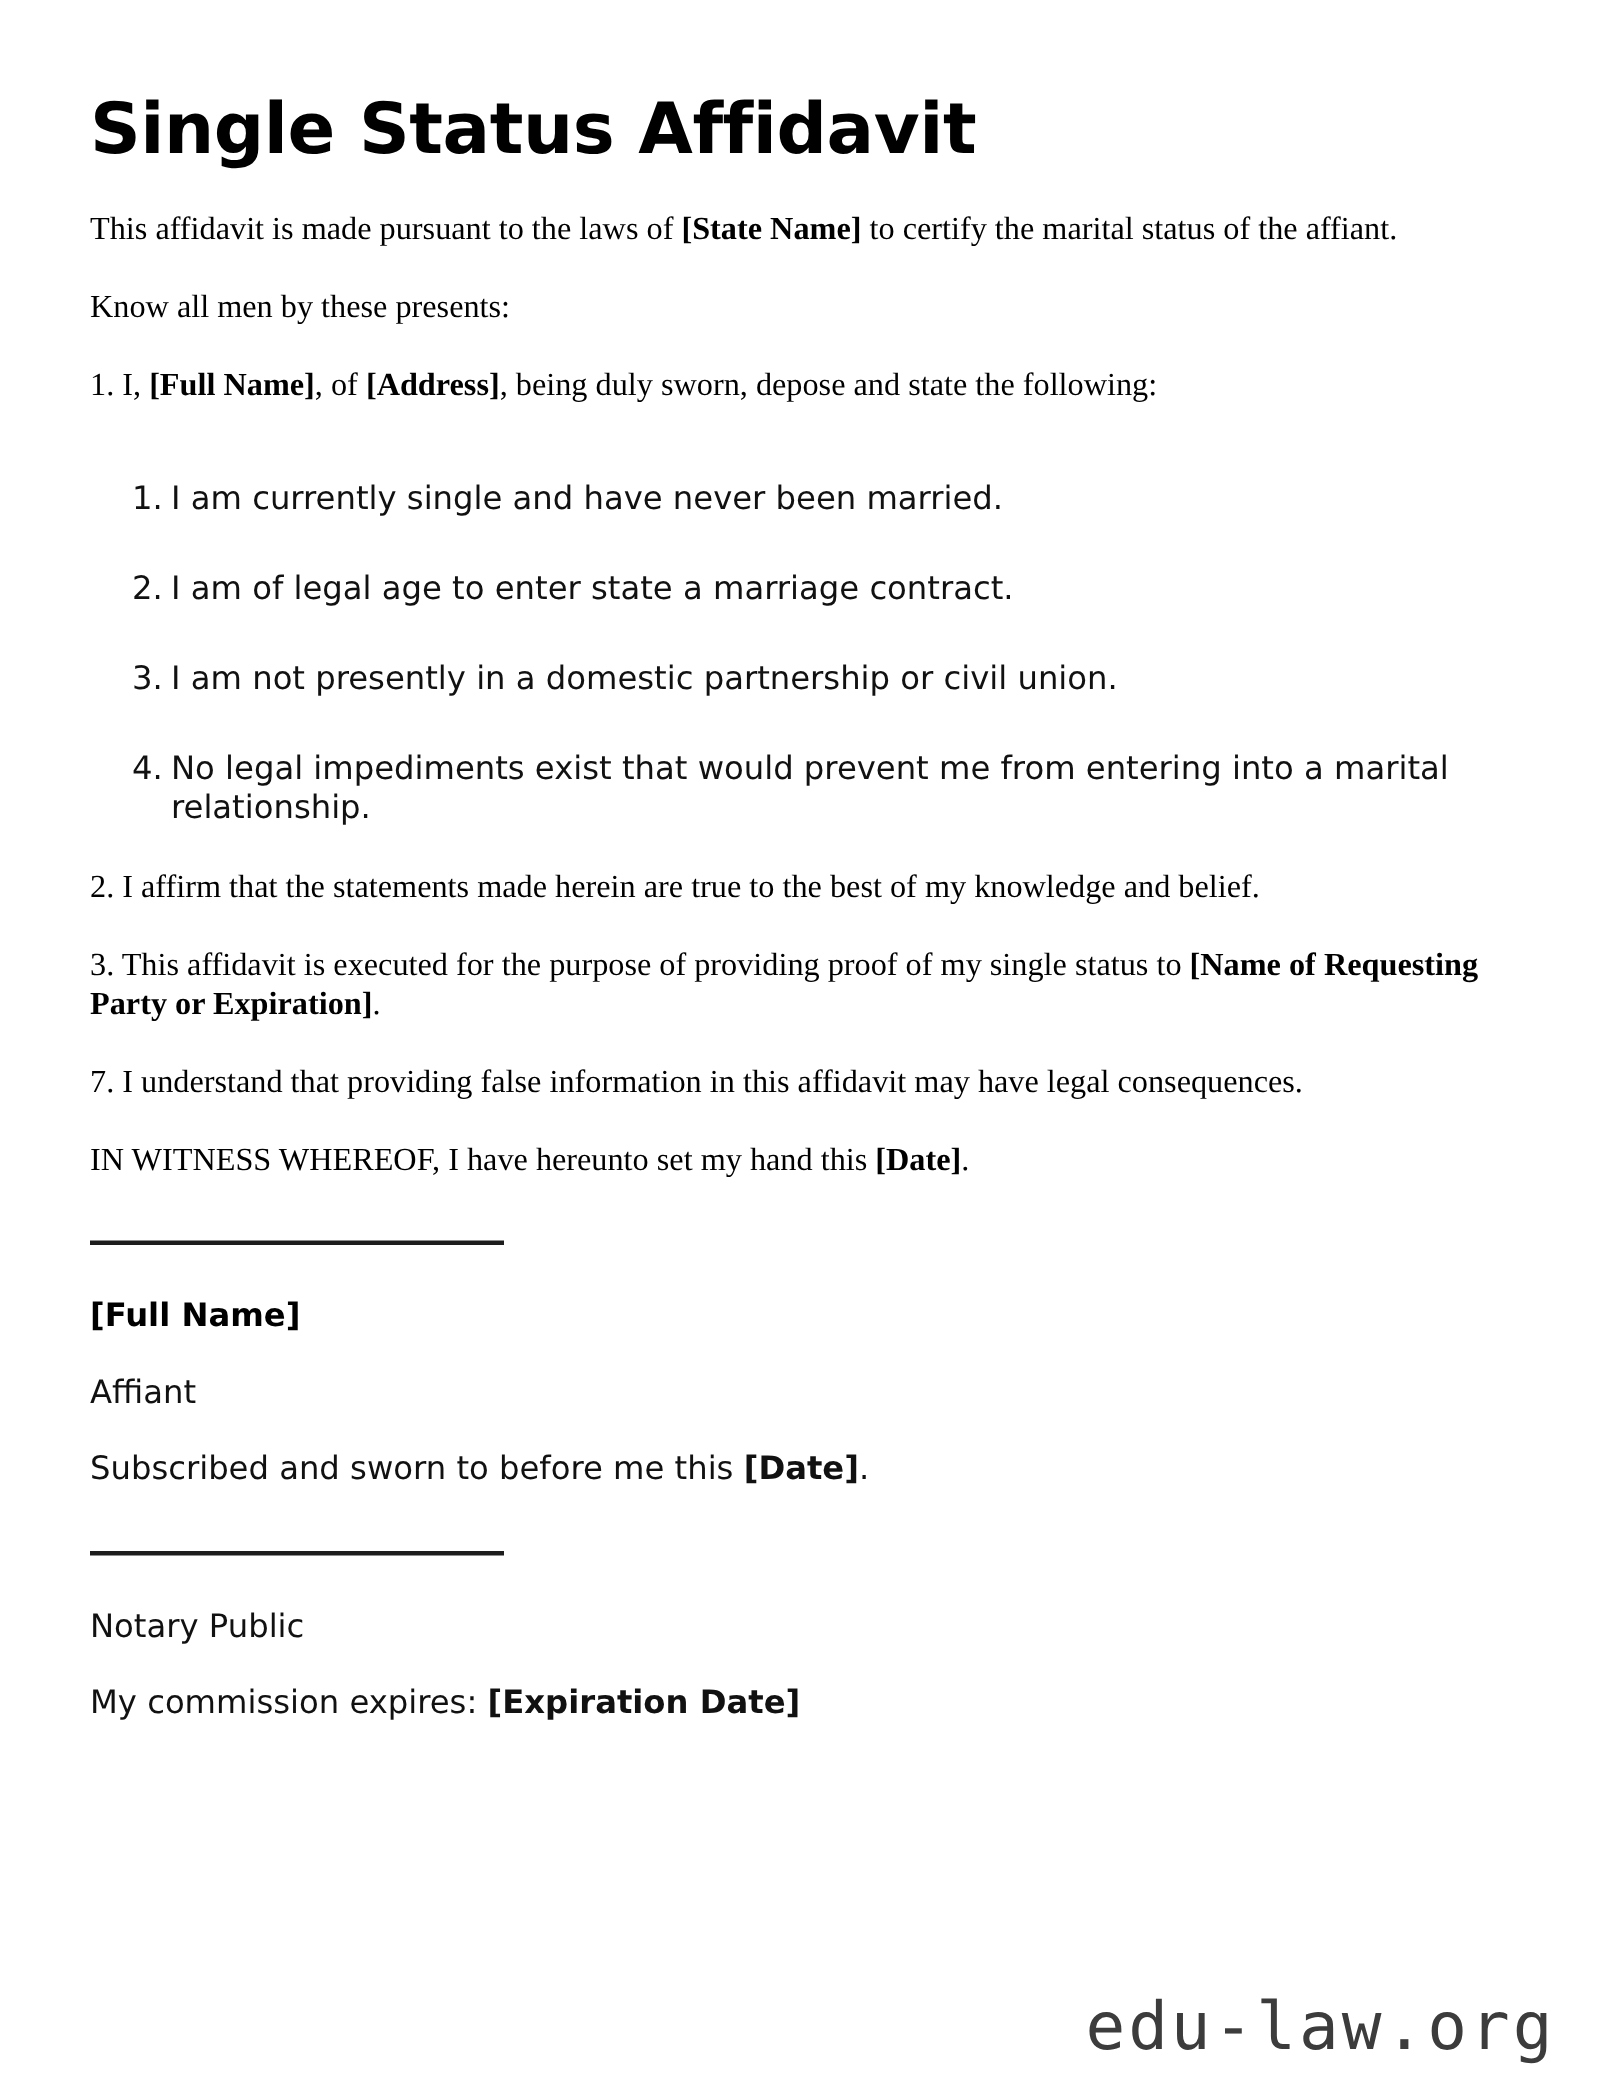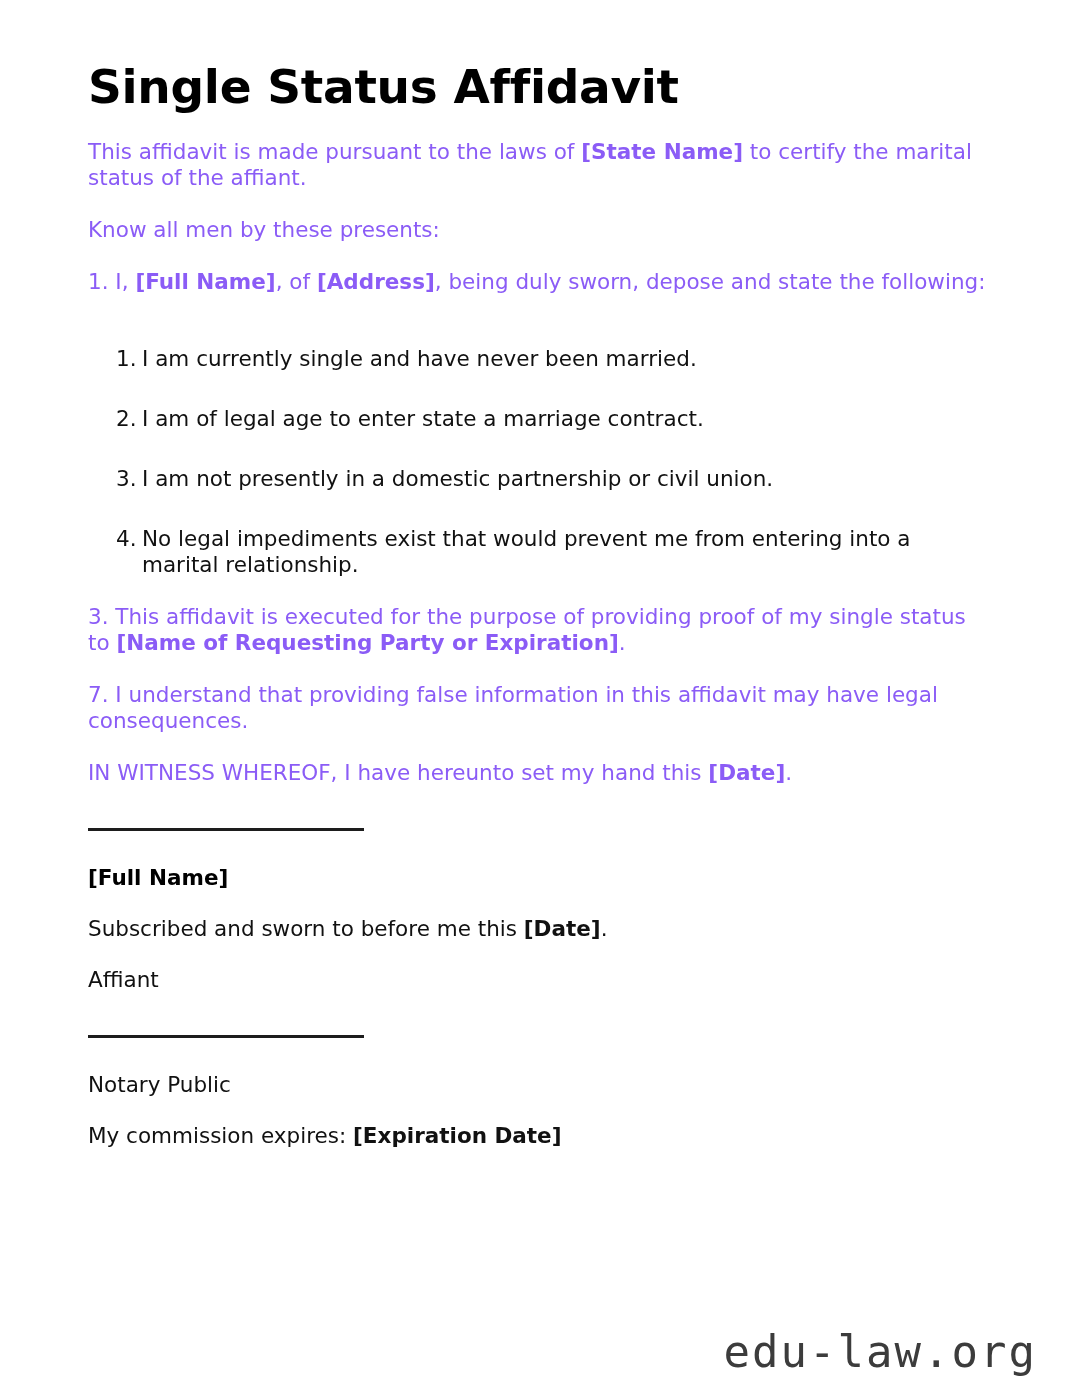--- a/index.html
+++ b/index.html
@@ -14,38 +14,39 @@
     position: relative;
     font-family: "DejaVu Sans", "Liberation Sans", sans-serif;
     color: #000000;
     overflow: hidden;
   }
   .page {
     position: relative;
     width: 1075px;
     height: 1391px;
     box-sizing: border-box;
-    padding: 0 88px;
+    padding: 0 60px;
   }
   .doc-title {
     font-size: 47px;
     font-weight: bold;
     letter-spacing: -0.3px;
     margin: 0;
     padding-top: 62px;
     line-height: 1.08;
     color: #000;
   }
   .para {
     font-size: 21.5px;
     line-height: 1.21;
     margin: 0;
     padding-top: 26px;
     max-width: 940px;
-    color: #8b5cf6;
+    color: #000000;
+    font-family: Liberation Serif, serif;
   }
   .para b, .bold {
     font-weight: bold;
   }
   ol.sublist {
     margin: 0;
     padding-top: 17px;
     padding-left: 0;
     list-style: none;
     counter-reset: subitem;
@@ -123,42 +124,43 @@
     <span>1. </span><span>I, </span><b>[Full Name]</b><span>, of </span><b>[Address]</b><span>, being duly sworn, depose and state the following:</span>
   </p>
 
   <ol class="sublist">
     <li>I am currently single and have never been married.</li>
     <li>I am of legal age to enter state a marriage contract.</li>
     <li>I am not presently in a domestic partnership or civil union.</li>
     <li>No legal impediments exist that would prevent me from entering into a marital relationship.</li>
   </ol>
 
+  <p class="para">2. I affirm that the statements made herein are true to the best of my knowledge and belief.</p>
 
   <p class="para">
     <span>3. This affidavit is executed for the purpose of providing proof of my single status to </span><b>[Name of Requesting Party or Expiration]</b><span>.</span>
   </p>
 
   <p class="para">7. I understand that providing false information in this affidavit may have legal consequences.</p>
 
   <p class="para">
     <span>IN WITNESS WHEREOF, I have hereunto set my hand this </span><b>[Date]</b><span>.</span>
   </p>
 
   <p class="sig-line">
     <span class="rule"></span>
   </p>
 
   <p class="name-line">[Full Name]</p>
 
+  <p class="plain-line">Affiant</p>
+
   <p class="plain-line">
     <span>Subscribed and sworn to before me this </span><b>[Date]</b><span>.</span>
   </p>
-
-  <p class="plain-line">Affiant</p>
 
   <p class="sig-line">
     <span class="rule"></span>
   </p>
 
   <p class="plain-line">Notary Public</p>
 
   <p class="plain-line">
     <span>My commission expires: </span><b>[Expiration Date]</b>
   </p>

